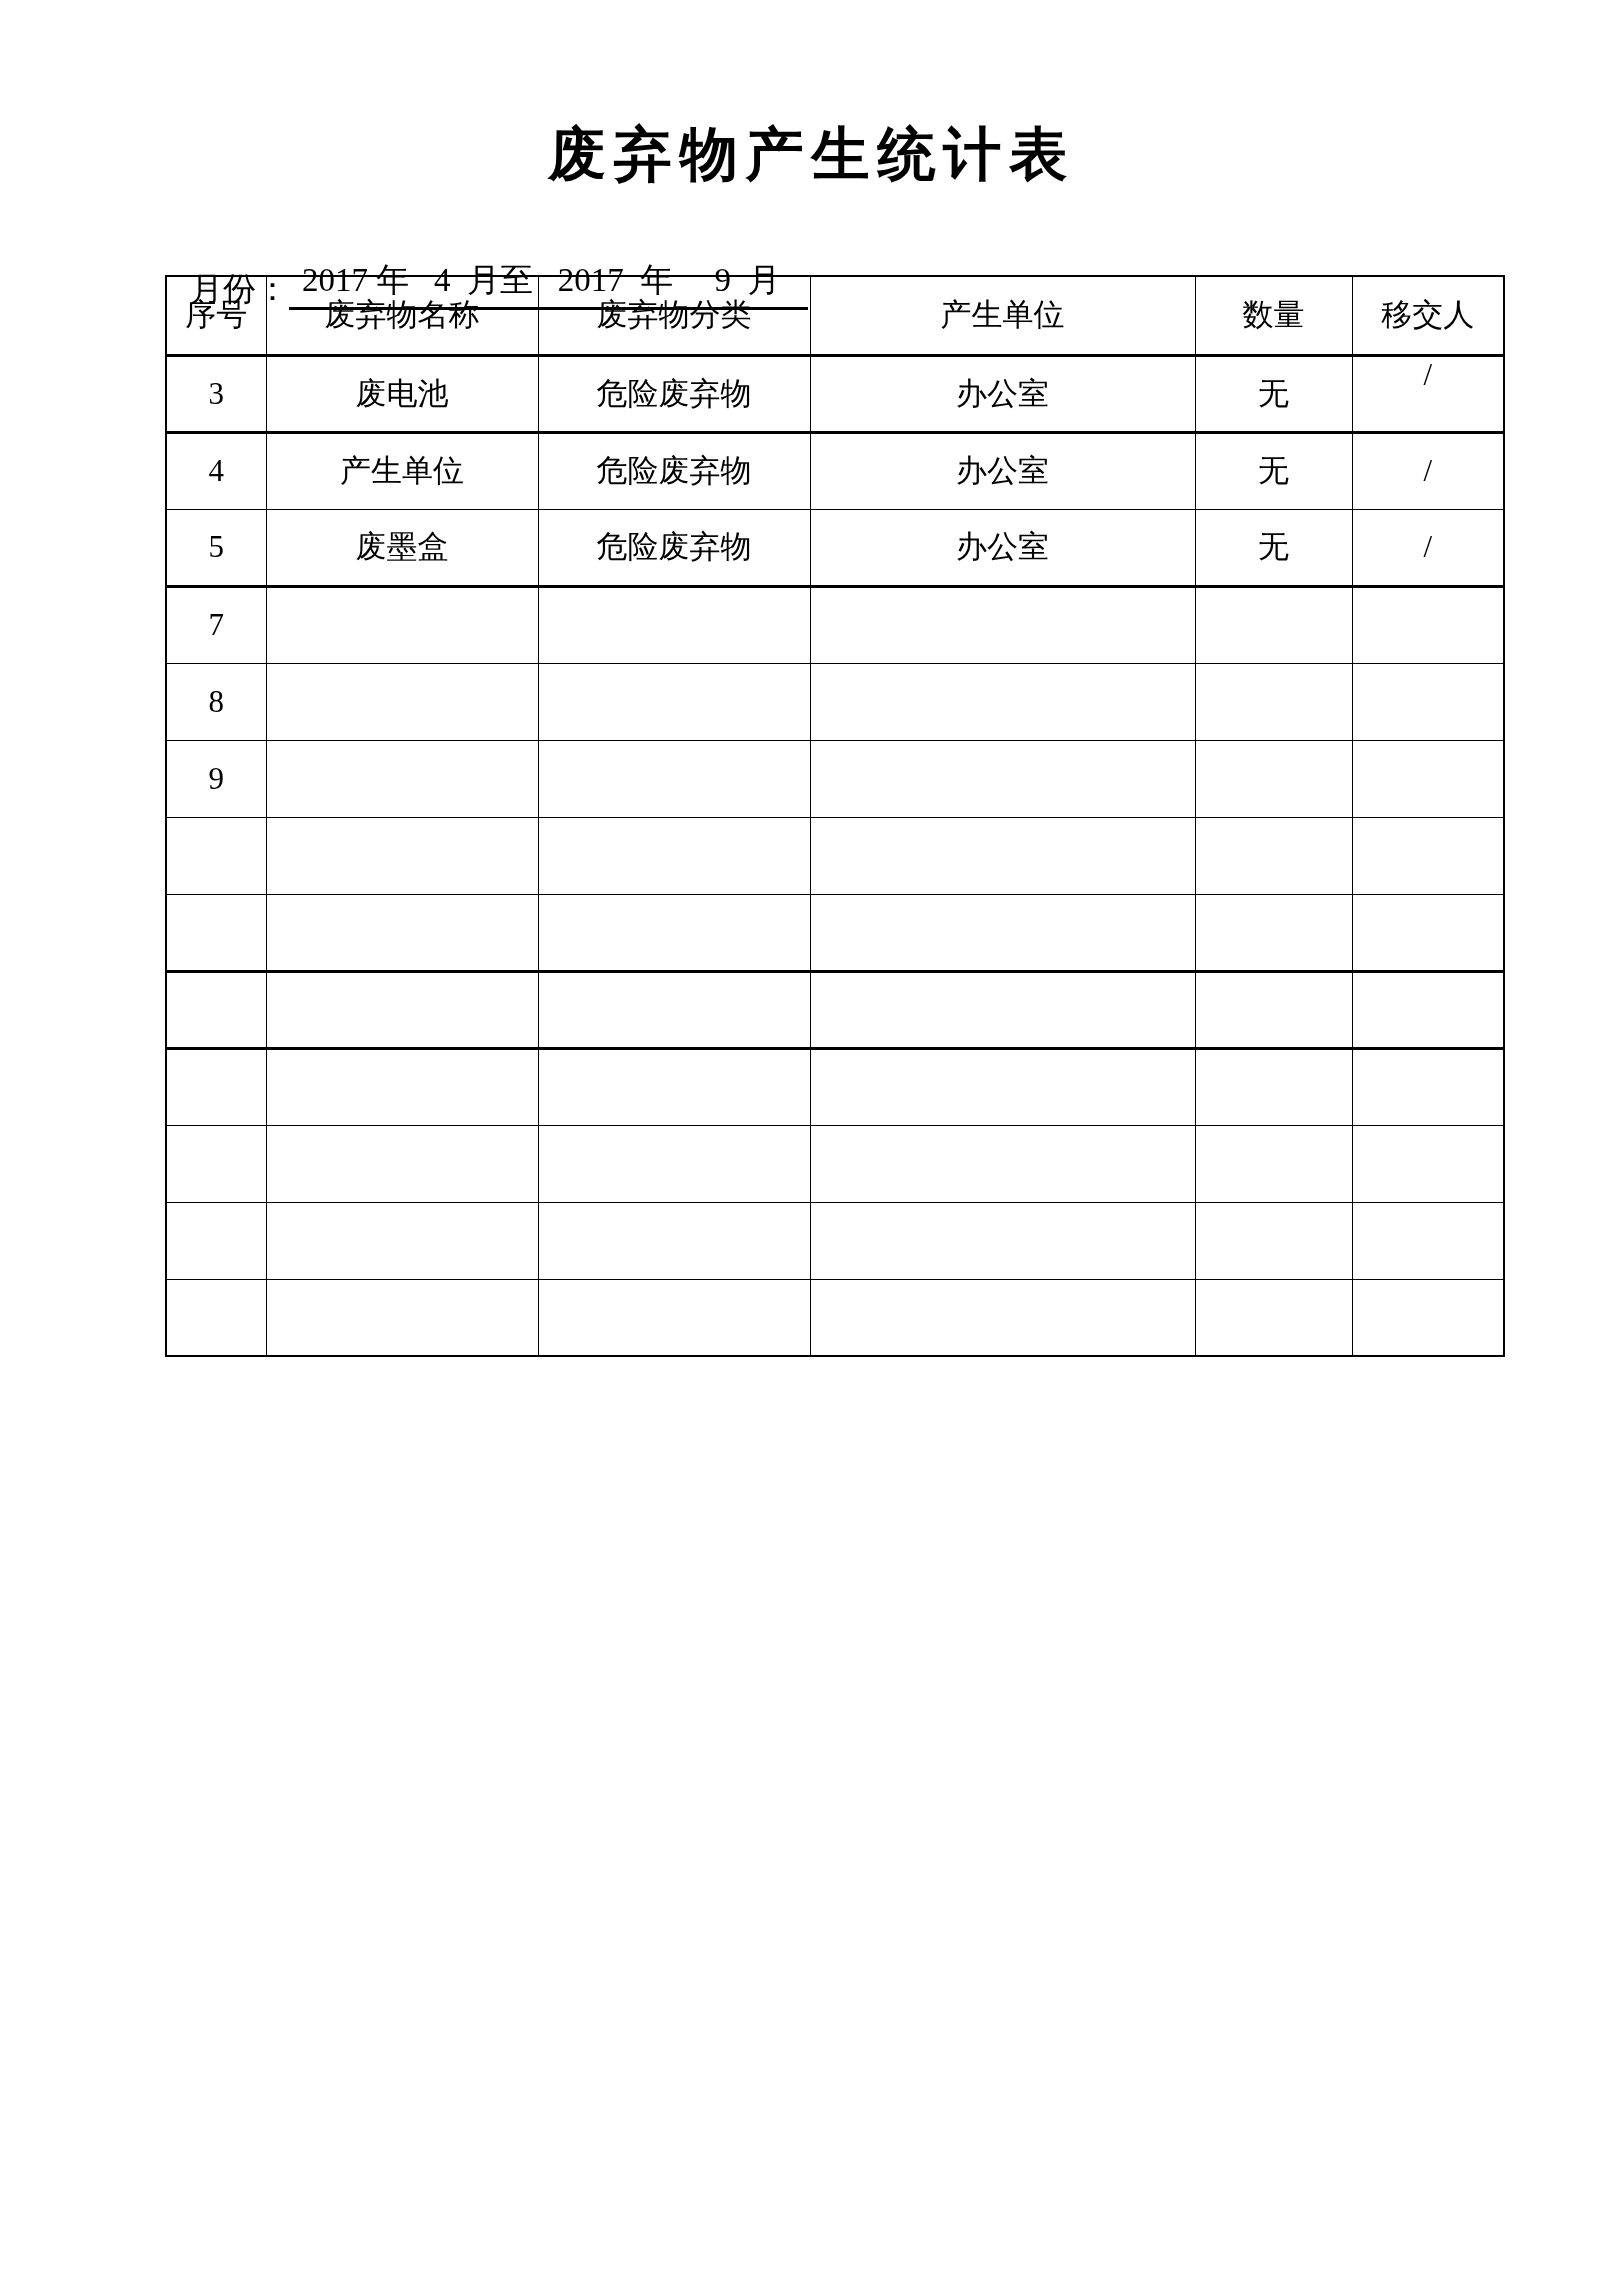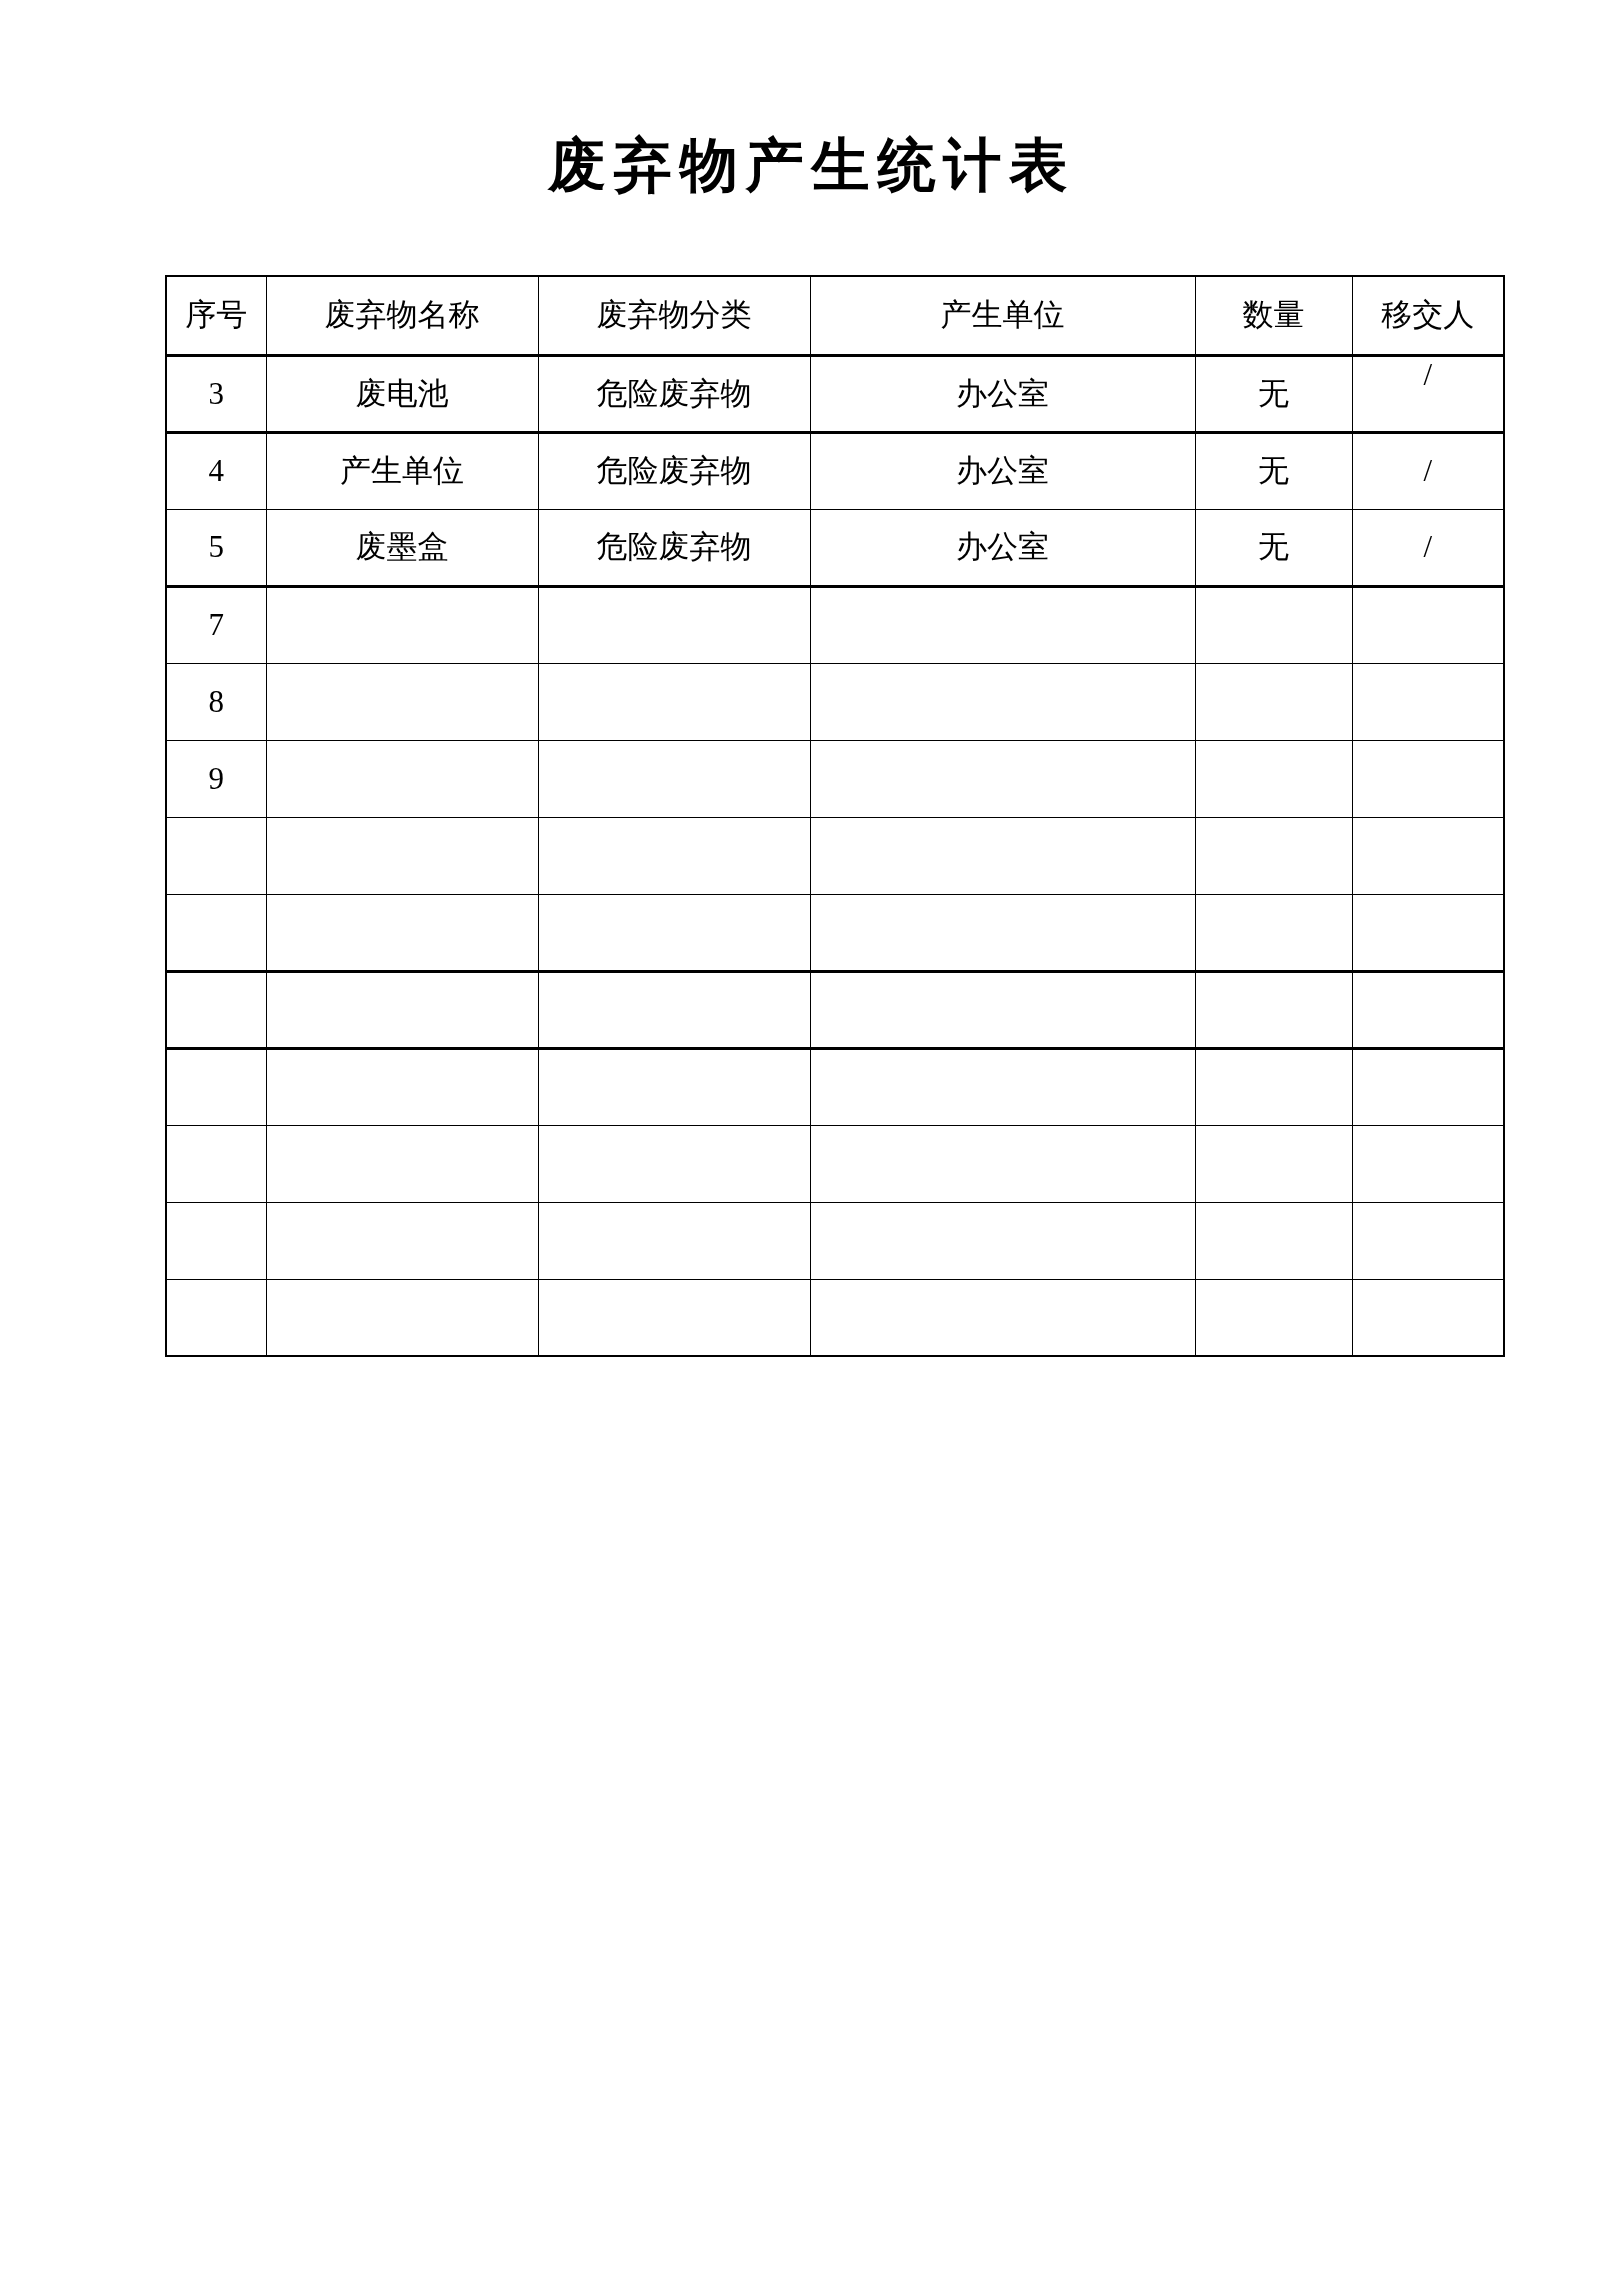--- a/index.html
+++ b/index.html
@@ -11,21 +11,21 @@
     position: relative;
     width: 1623px;
     height: 2295px;
     background: #ffffff;
     color: #000000;
     font-family: "Liberation Serif", "DejaVu Serif", serif;
     overflow: hidden;
   }
   .doc-title {
     position: absolute;
-    top: 133px;
+    top: 122px;
     left: 0;
     width: 1623px;
     margin: 0;
     text-align: center;
     font-size: 58px;
     font-weight: bold;
     letter-spacing: 7.9px;
     line-height: 1.15;
     white-space: nowrap;
   }
@@ -96,20 +96,23 @@
     padding-top: 2.6px;
   }
 </style>
 </head>
 <body>
 
 <div class="page">
 
   <h1 class="doc-title">废弃物产生统计表</h1>
 
+  <div class="month-line">
+    <span class="month-label">月份：</span><span class="month-value">2017 年   4  月至   2017  年     9  月</span>
+  </div>
 
   <table class="waste-table">
     <colgroup>
       <col style="width:100px">
       <col style="width:272px">
       <col style="width:272px">
       <col style="width:385px">
       <col style="width:157px">
       <col style="width:152px">
     </colgroup>

